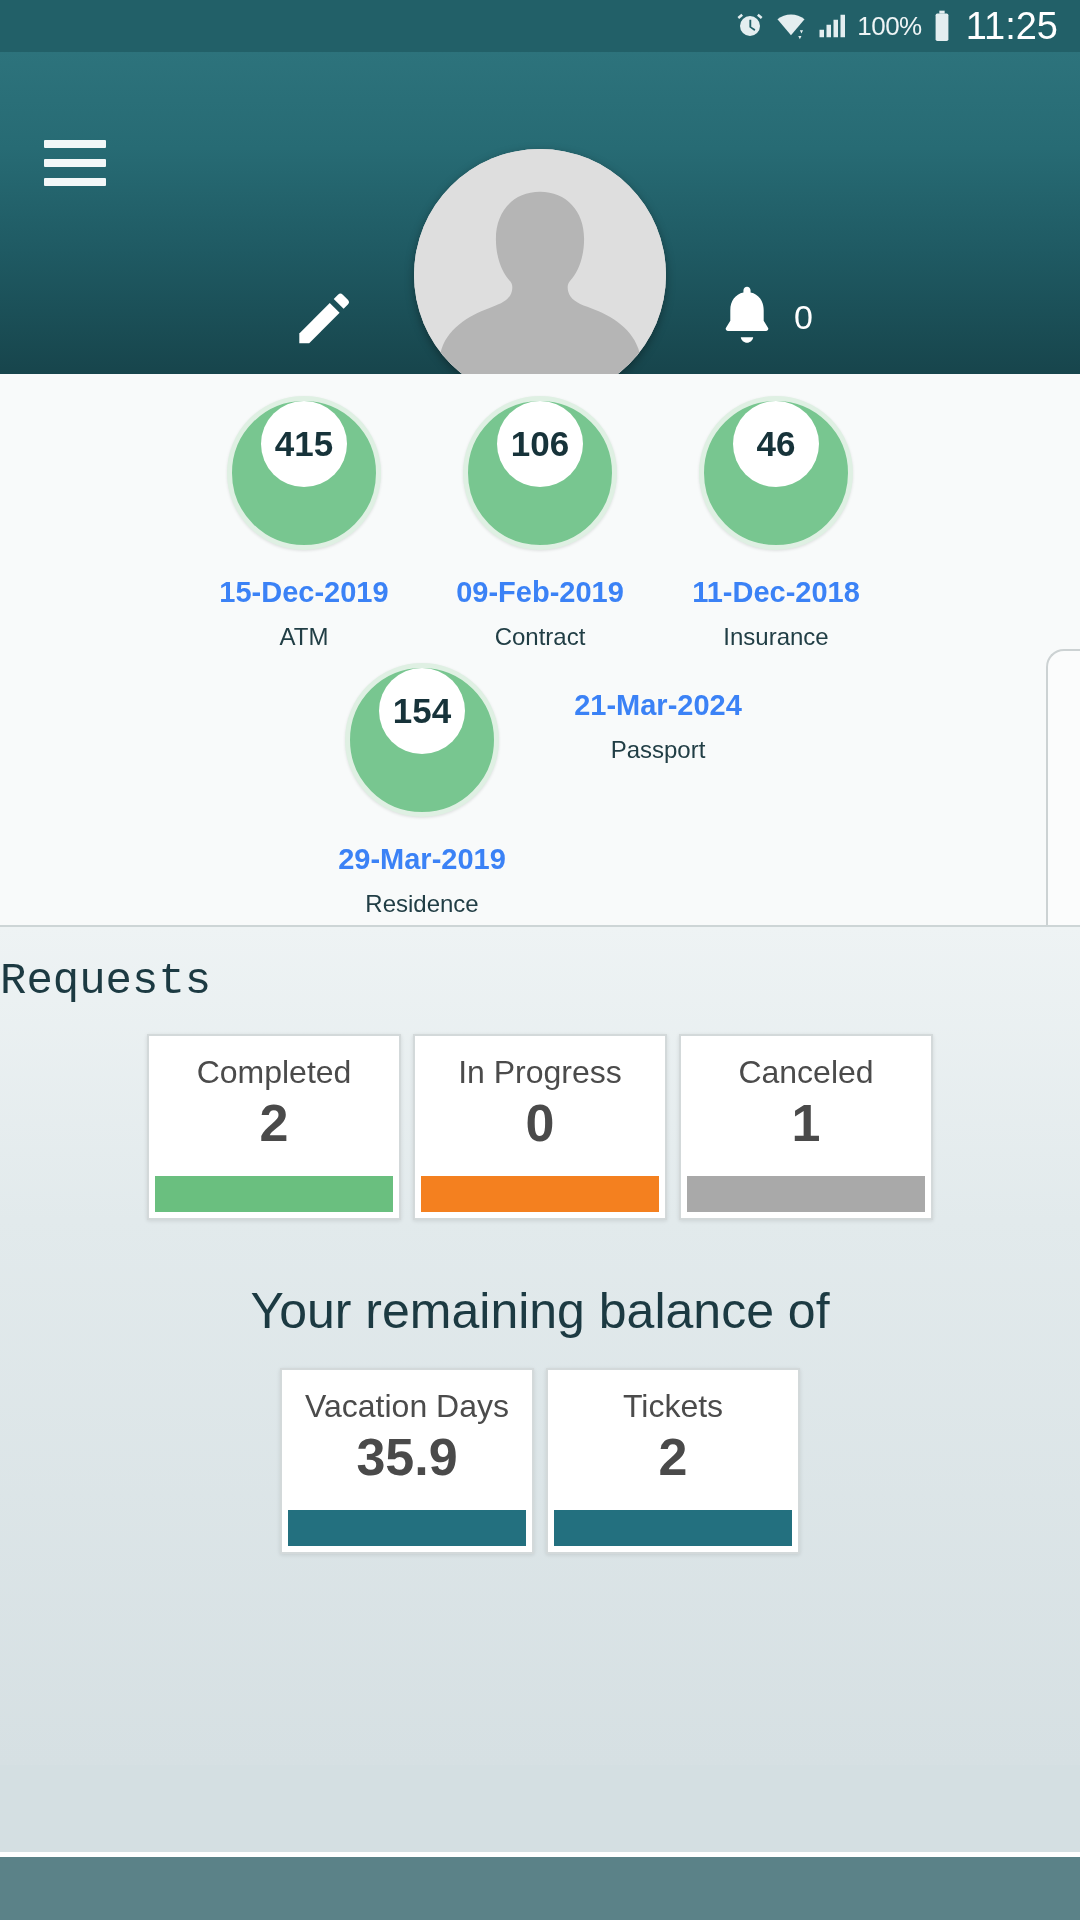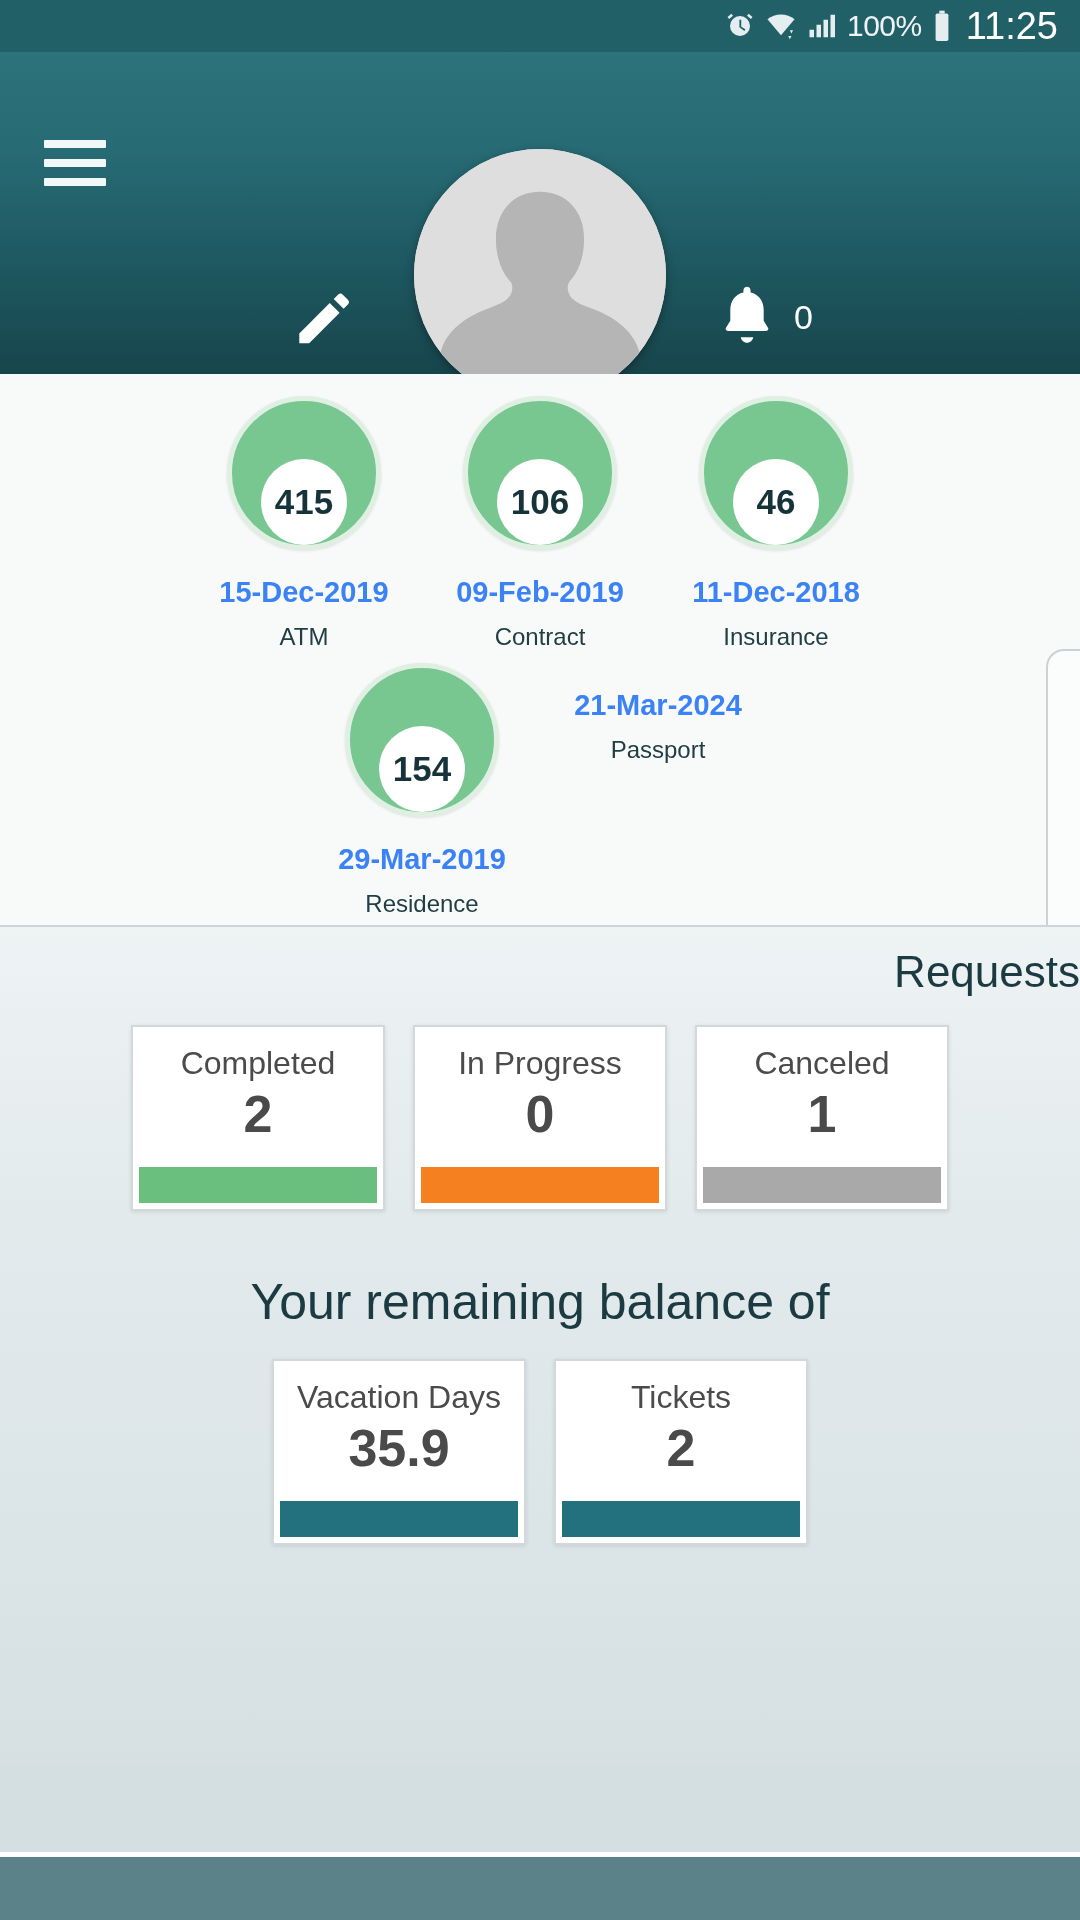--- a/index.html
+++ b/index.html
@@ -13,21 +13,21 @@
   #app { position: relative; width: 1080px; height: 1920px; }
 
   
   .statusbar {
     height: 52px; background: #226068;
     display: flex; align-items: center; justify-content: flex-end;
     padding-right: 22px; gap: 10px;
     color: #e9f1f2;
   }
   .statusbar .si { display: flex; align-items: center; }
-  .sb-text { font-size: 30px; letter-spacing: -0.5px; color: #eef4f5; }
+  .sb-text { font-size: 26px; letter-spacing: -0.5px; color: #eef4f5; }
   .sb-time { font-size: 38px; margin-left: 4px; color: #fff; }
   .icn { fill: #e4eef0; }
 
   
   .header {
     position: relative; height: 322px;
     background: linear-gradient(180deg, #2d737c 0%, #276b74 30%, #1f5a63 62%, #17454c 100%);
   }
   .hamburger {
     position: absolute; left: 44px; top: 88px;
@@ -68,21 +68,21 @@
   .doc-row.r2 { padding-top: 12px; }
   .doc-item {
     width: 236px;
     display: flex; flex-direction: column; align-items: center;
     cursor: pointer;
   }
   .ring {
     width: 154px; height: 154px; border-radius: 50%;
     background: #78c690;
     border: 5px solid #dff0e3;
-    display: flex; align-items: flex-end; justify-content: center;
+    display: flex; align-items: flex-start; justify-content: center;
     box-shadow: 0 1px 3px rgba(0,0,0,0.10);
   }
   .ring-inner {
     width: 86px; height: 86px; border-radius: 50%;
     background: #ffffff;
     display: flex; align-items: center; justify-content: center;
   }
   .ring-value { font-size: 35px; font-weight: bold; color: #17333a; }
   .doc-date {
     margin-top: 26px; font-size: 29px; font-weight: bold;
@@ -103,24 +103,25 @@
     background: #fbfcfc;
   }
 
   
   .lower {
     background: linear-gradient(180deg, #eef3f4 0%, #e2eaec 35%, #d6e0e3 100%);
     height: 838px;
     padding-top: 0;
   }
   .section-title {
-    text-align: right; font-size: 44px; color: #1c3a42;
-    padding-top: 20px;
-  }
-  .cards-row { display: flex; justify-content: center; gap: 28px; margin-top: 28px; }
+    text-align: left; font-size: 44px; color: #1c3a42;
+    padding-top: 29px;
+    font-family: Liberation Mono, monospace;
+  }
+  .cards-row { display: flex; justify-content: center; gap: 12px; margin-top: 28px; }
   .stat-card {
     background: #ffffff;
     border: 2px solid #d3d9da;
     box-shadow: 0 1px 4px rgba(0,0,0,0.10);
     display: flex; flex-direction: column;
     cursor: pointer;
   }
   .stat-card.req { width: 254px; height: 186px; }
   .stat-card.bal { width: 254px; height: 186px; }
   .sc-title {

